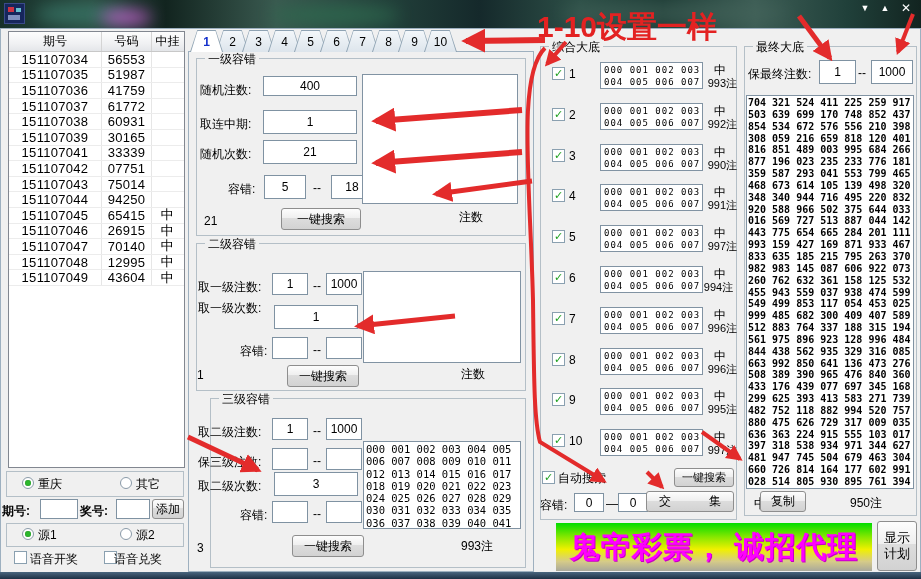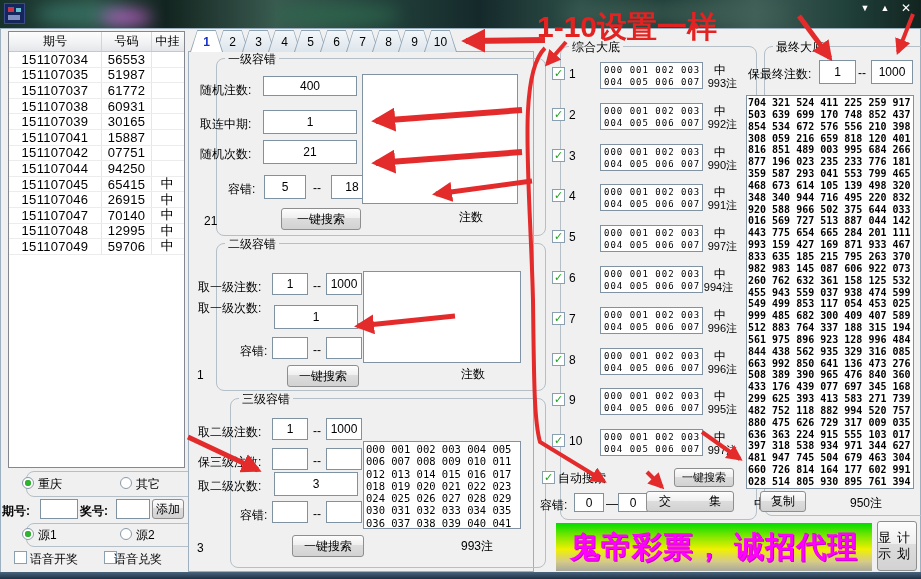--- a/index.html
+++ b/index.html
@@ -27,21 +27,21 @@
   .frame { position:absolute; left:0; top:28px; width:921px; height:551px;
     background:#f0f0f0; box-shadow: inset 0 0 0 1px #9db0c0; }
   .bottomband { position:absolute; left:0; top:572px; width:921px; height:7px;
     background: linear-gradient(#4a667f,#1d3044); }
   
   .inputbox { position:absolute; background:#fff; border:1px solid #7f92a2;
     text-align:center; font-size:12px; font-family:"Liberation Sans","DejaVu Sans",sans-serif; color:#000; padding:0; }
   .btn { position:absolute; display:flex; align-items:center; justify-content:center;
     background: linear-gradient(#fdfdfd,#efefef 45%,#dddddd 46%,#d2d2d2);
     border:1px solid #8e8e8e; border-radius:3px; font-size:12px; cursor:default; }
-  .gbox { position:absolute; border:1px solid #b4bfc7; border-radius:8px;margin-left:20px; }
+  .gbox { position:absolute; border:1px solid #b4bfc7; border-radius:0; }
   .gtitle { position:absolute; top:-8px; left:8px; background:#f0f0f0; padding:0 3px; font-size:12px; }
   .lbl { position:absolute; font-size:12px; white-space:nowrap; }
   .listbox { position:absolute; background:#fff; border:1px solid #8193a3; overflow:hidden; }
   .mono { font-family:"DejaVu Sans Mono","Liberation Mono",monospace; }
   .dash { position:absolute; font-size:12px; }
   .chk { position:absolute; width:13px; height:13px; background:#fff;
     border:1px solid #8aa0b0; font-size:11px; line-height:11px; text-align:center;
     color:#1fa01f; font-weight:bold; }
   .radio { position:absolute; width:12px; height:12px; border-radius:50%;
     background:#fff; border:1px solid #8a9aa8; }
@@ -72,21 +72,21 @@
     background:#f0f0f0; border:1px solid #9eb0bf; }
   
   .combobox2 { font-size:9px; line-height:12px; white-space:pre; padding:1px 0 0 3px; letter-spacing:1px; }
   
   .banner { position:absolute; left:556px; top:523px; width:316px; height:48px;
     background: linear-gradient(180deg,#00dc00,#8ae800 30%,#f0f000 55%,#d6cb88 80%,#a9a89b 100%);
     display:flex; align-items:center; justify-content:center;
     font-size:30px; font-weight:bold; color:#ff00ff; letter-spacing:1px;
     text-shadow: 1px 1px 0 #c400c4; white-space:nowrap; }
   .planbtn { position:absolute; left:877px; top:521px; width:40px; height:50px;
-    flex-direction:row; line-height:16px; font-size:13px; }
+    flex-direction:column; line-height:16px; font-size:13px; }
   
   .overlay { position:absolute; left:0; top:0; width:921px; height:579px;
     pointer-events:none; z-index:50; }
 </style>
 </head>
 <body>
 
 <div class="titlebar">
   <div class="blob" style="left:35px;top:4px;width:95px;height:20px;background:#3c7f6f;opacity:.7"></div>
   <div class="blob" style="left:100px;top:10px;width:52px;height:15px;background:#c75fd0;opacity:.85"></div>
@@ -115,42 +115,52 @@
         <div class="tc w0">151107034</div>
         <div class="tc w1">56553</div>
         <div class="tc w2"></div>
       </div>
       <div class="trow">
         <div class="tc w0">151107035</div>
         <div class="tc w1">51987</div>
         <div class="tc w2"></div>
       </div>
       <div class="trow">
+        <div class="tc w0">151107036</div>
+        <div class="tc w1">41759</div>
+        <div class="tc w2"></div>
+      </div>
+      <div class="trow">
         <div class="tc w0">151107037</div>
         <div class="tc w1">61772</div>
         <div class="tc w2"></div>
       </div>
       <div class="trow">
         <div class="tc w0">151107038</div>
         <div class="tc w1">60931</div>
         <div class="tc w2"></div>
       </div>
       <div class="trow">
         <div class="tc w0">151107039</div>
         <div class="tc w1">30165</div>
         <div class="tc w2"></div>
       </div>
       <div class="trow">
         <div class="tc w0">151107041</div>
-        <div class="tc w1">15887</div>
+        <div class="tc w1">33339</div>
         <div class="tc w2"></div>
       </div>
       <div class="trow">
         <div class="tc w0">151107042</div>
         <div class="tc w1">07751</div>
+        <div class="tc w2"></div>
+      </div>
+      <div class="trow">
+        <div class="tc w0">151107043</div>
+        <div class="tc w1">75014</div>
         <div class="tc w2"></div>
       </div>
       <div class="trow">
         <div class="tc w0">151107044</div>
         <div class="tc w1">94250</div>
         <div class="tc w2"></div>
       </div>
       <div class="trow">
         <div class="tc w0">151107045</div>
         <div class="tc w1">65415</div>
@@ -166,21 +176,21 @@
         <div class="tc w1">70140</div>
         <div class="tc w2">中</div>
       </div>
       <div class="trow">
         <div class="tc w0">151107048</div>
         <div class="tc w1">12995</div>
         <div class="tc w2">中</div>
       </div>
       <div class="trow">
         <div class="tc w0">151107049</div>
-        <div class="tc w1">59706</div>
+        <div class="tc w1">43604</div>
         <div class="tc w2">中</div>
       </div>
     </div>
 </div>
 
 <div class="gbox" style="left:6px;top:471px;width:178px;height:26px"></div>
 <div class="radio on" style="left:22px;top:477px"></div>
 <div class="lbl" style="left:38px;top:476px">重庆</div>
 <div class="radio" style="left:120px;top:477px"></div>
 <div class="lbl" style="left:136px;top:476px">其它</div>

